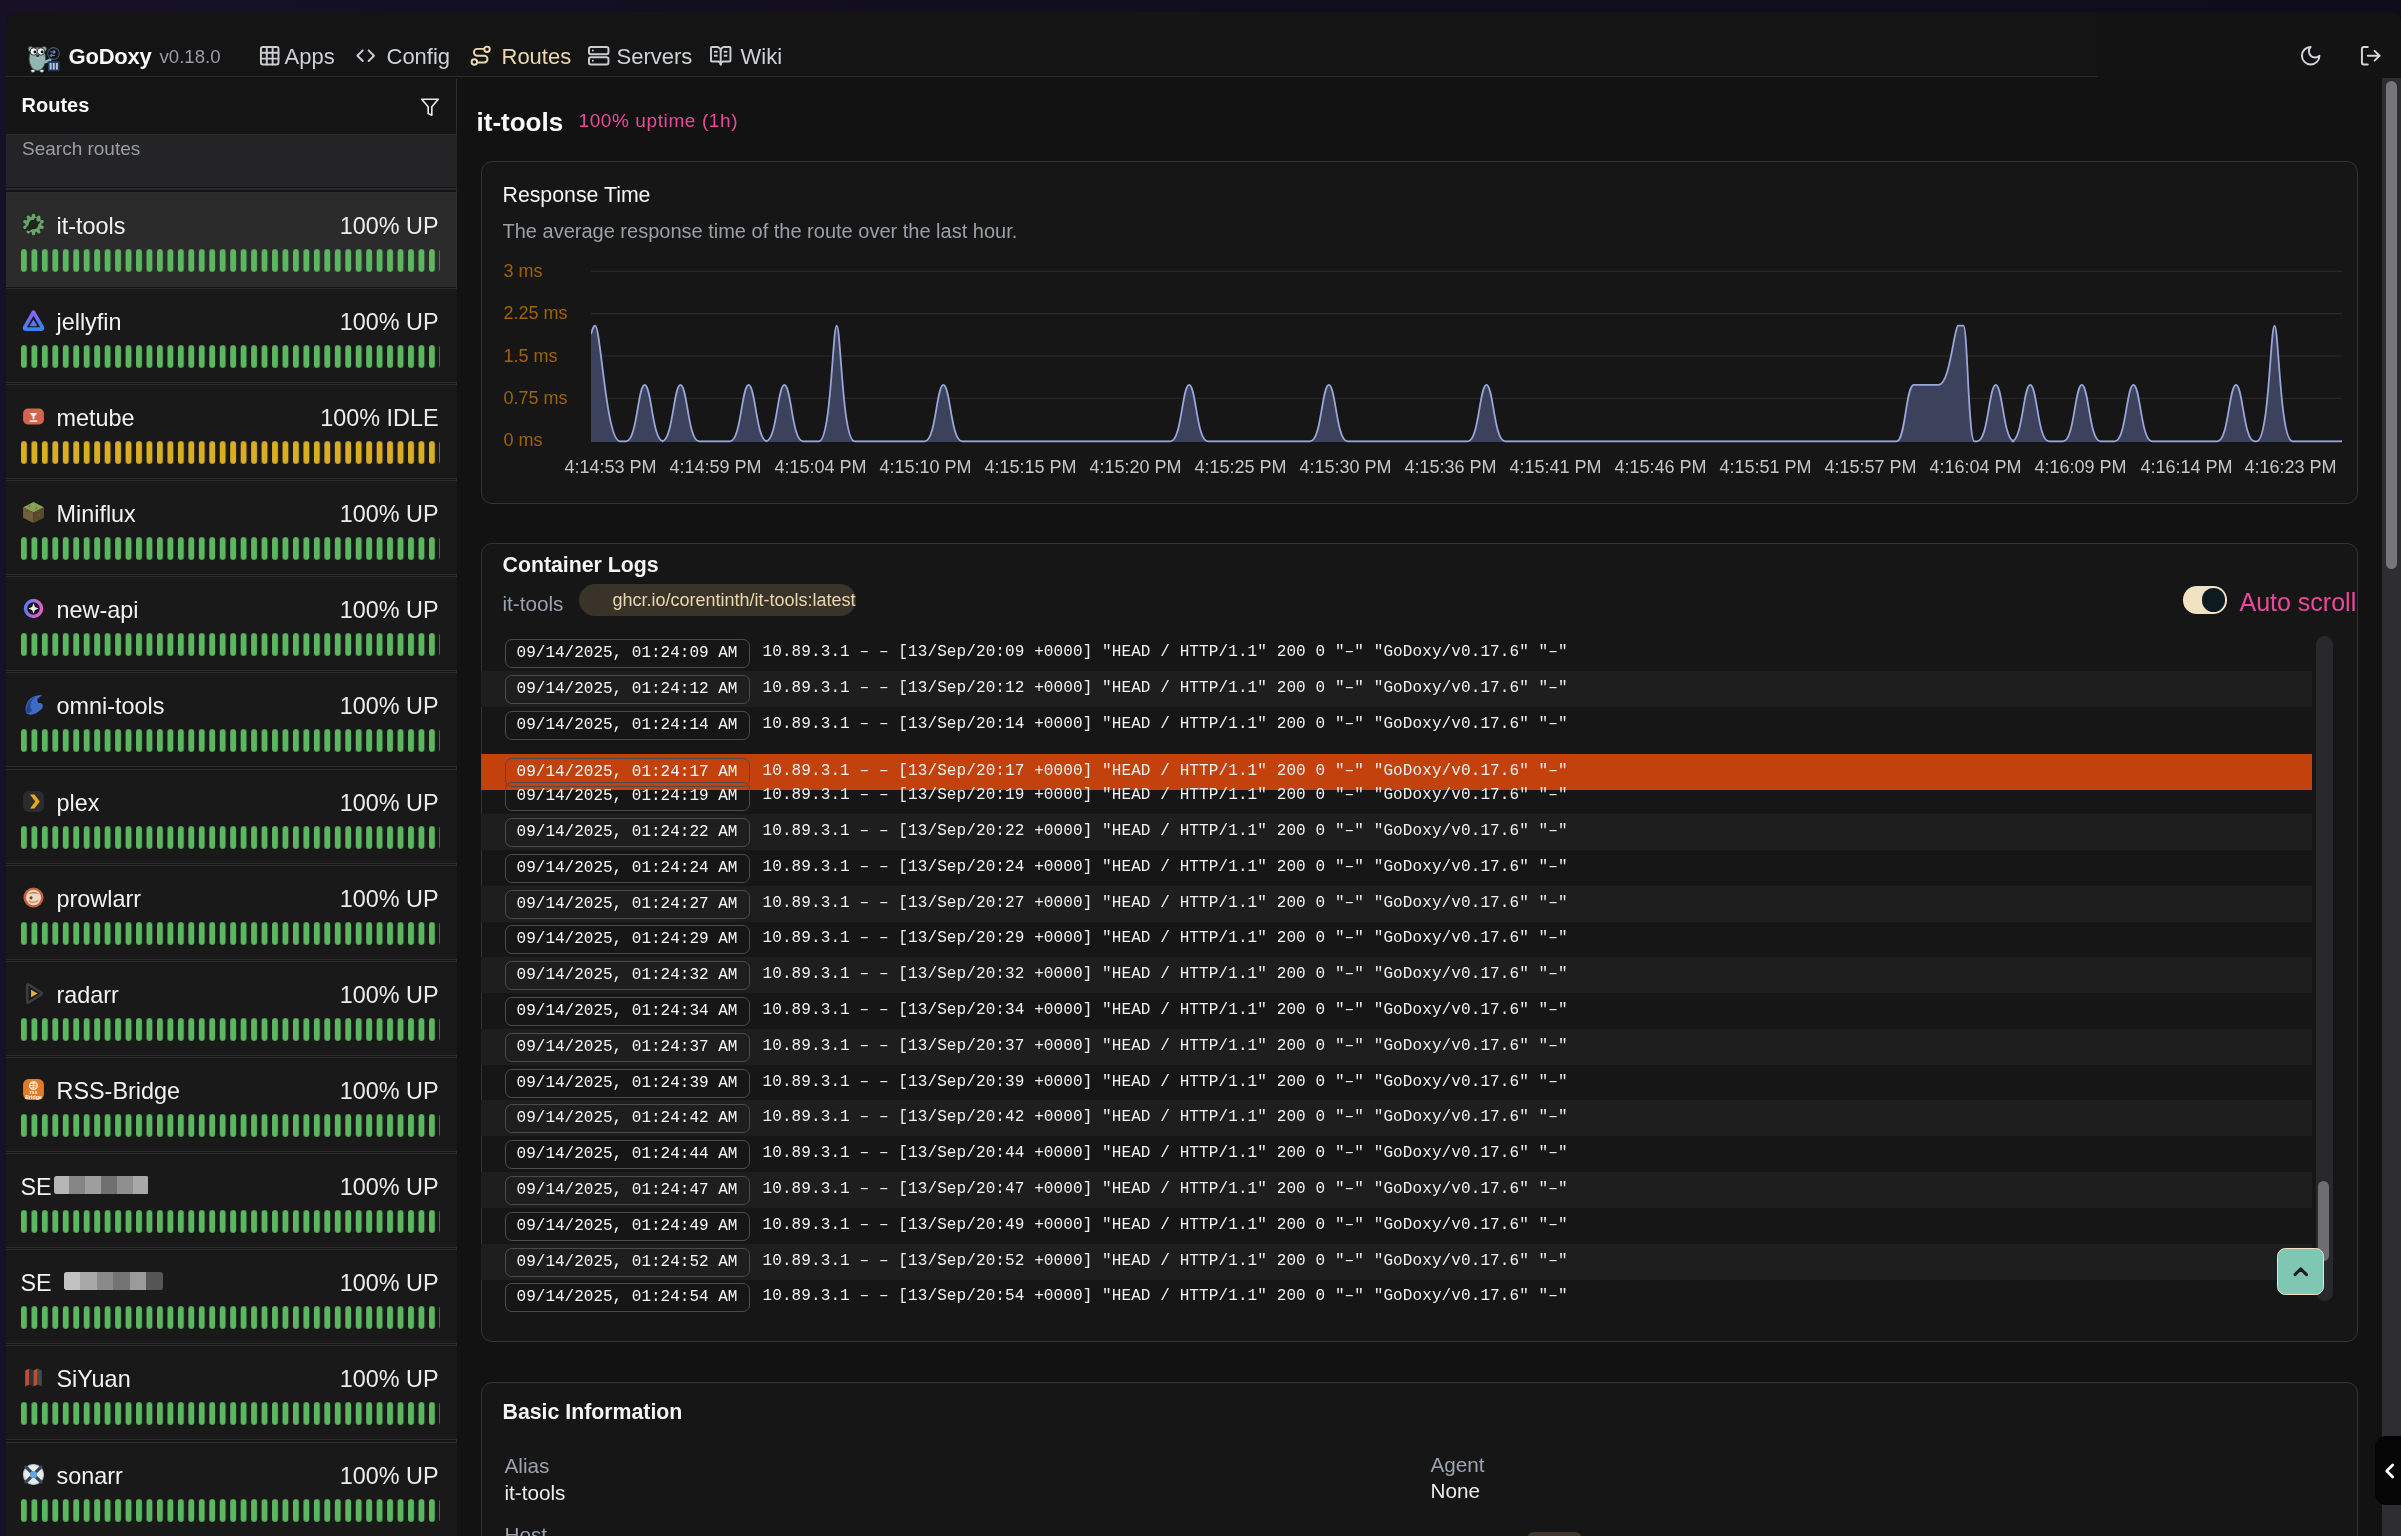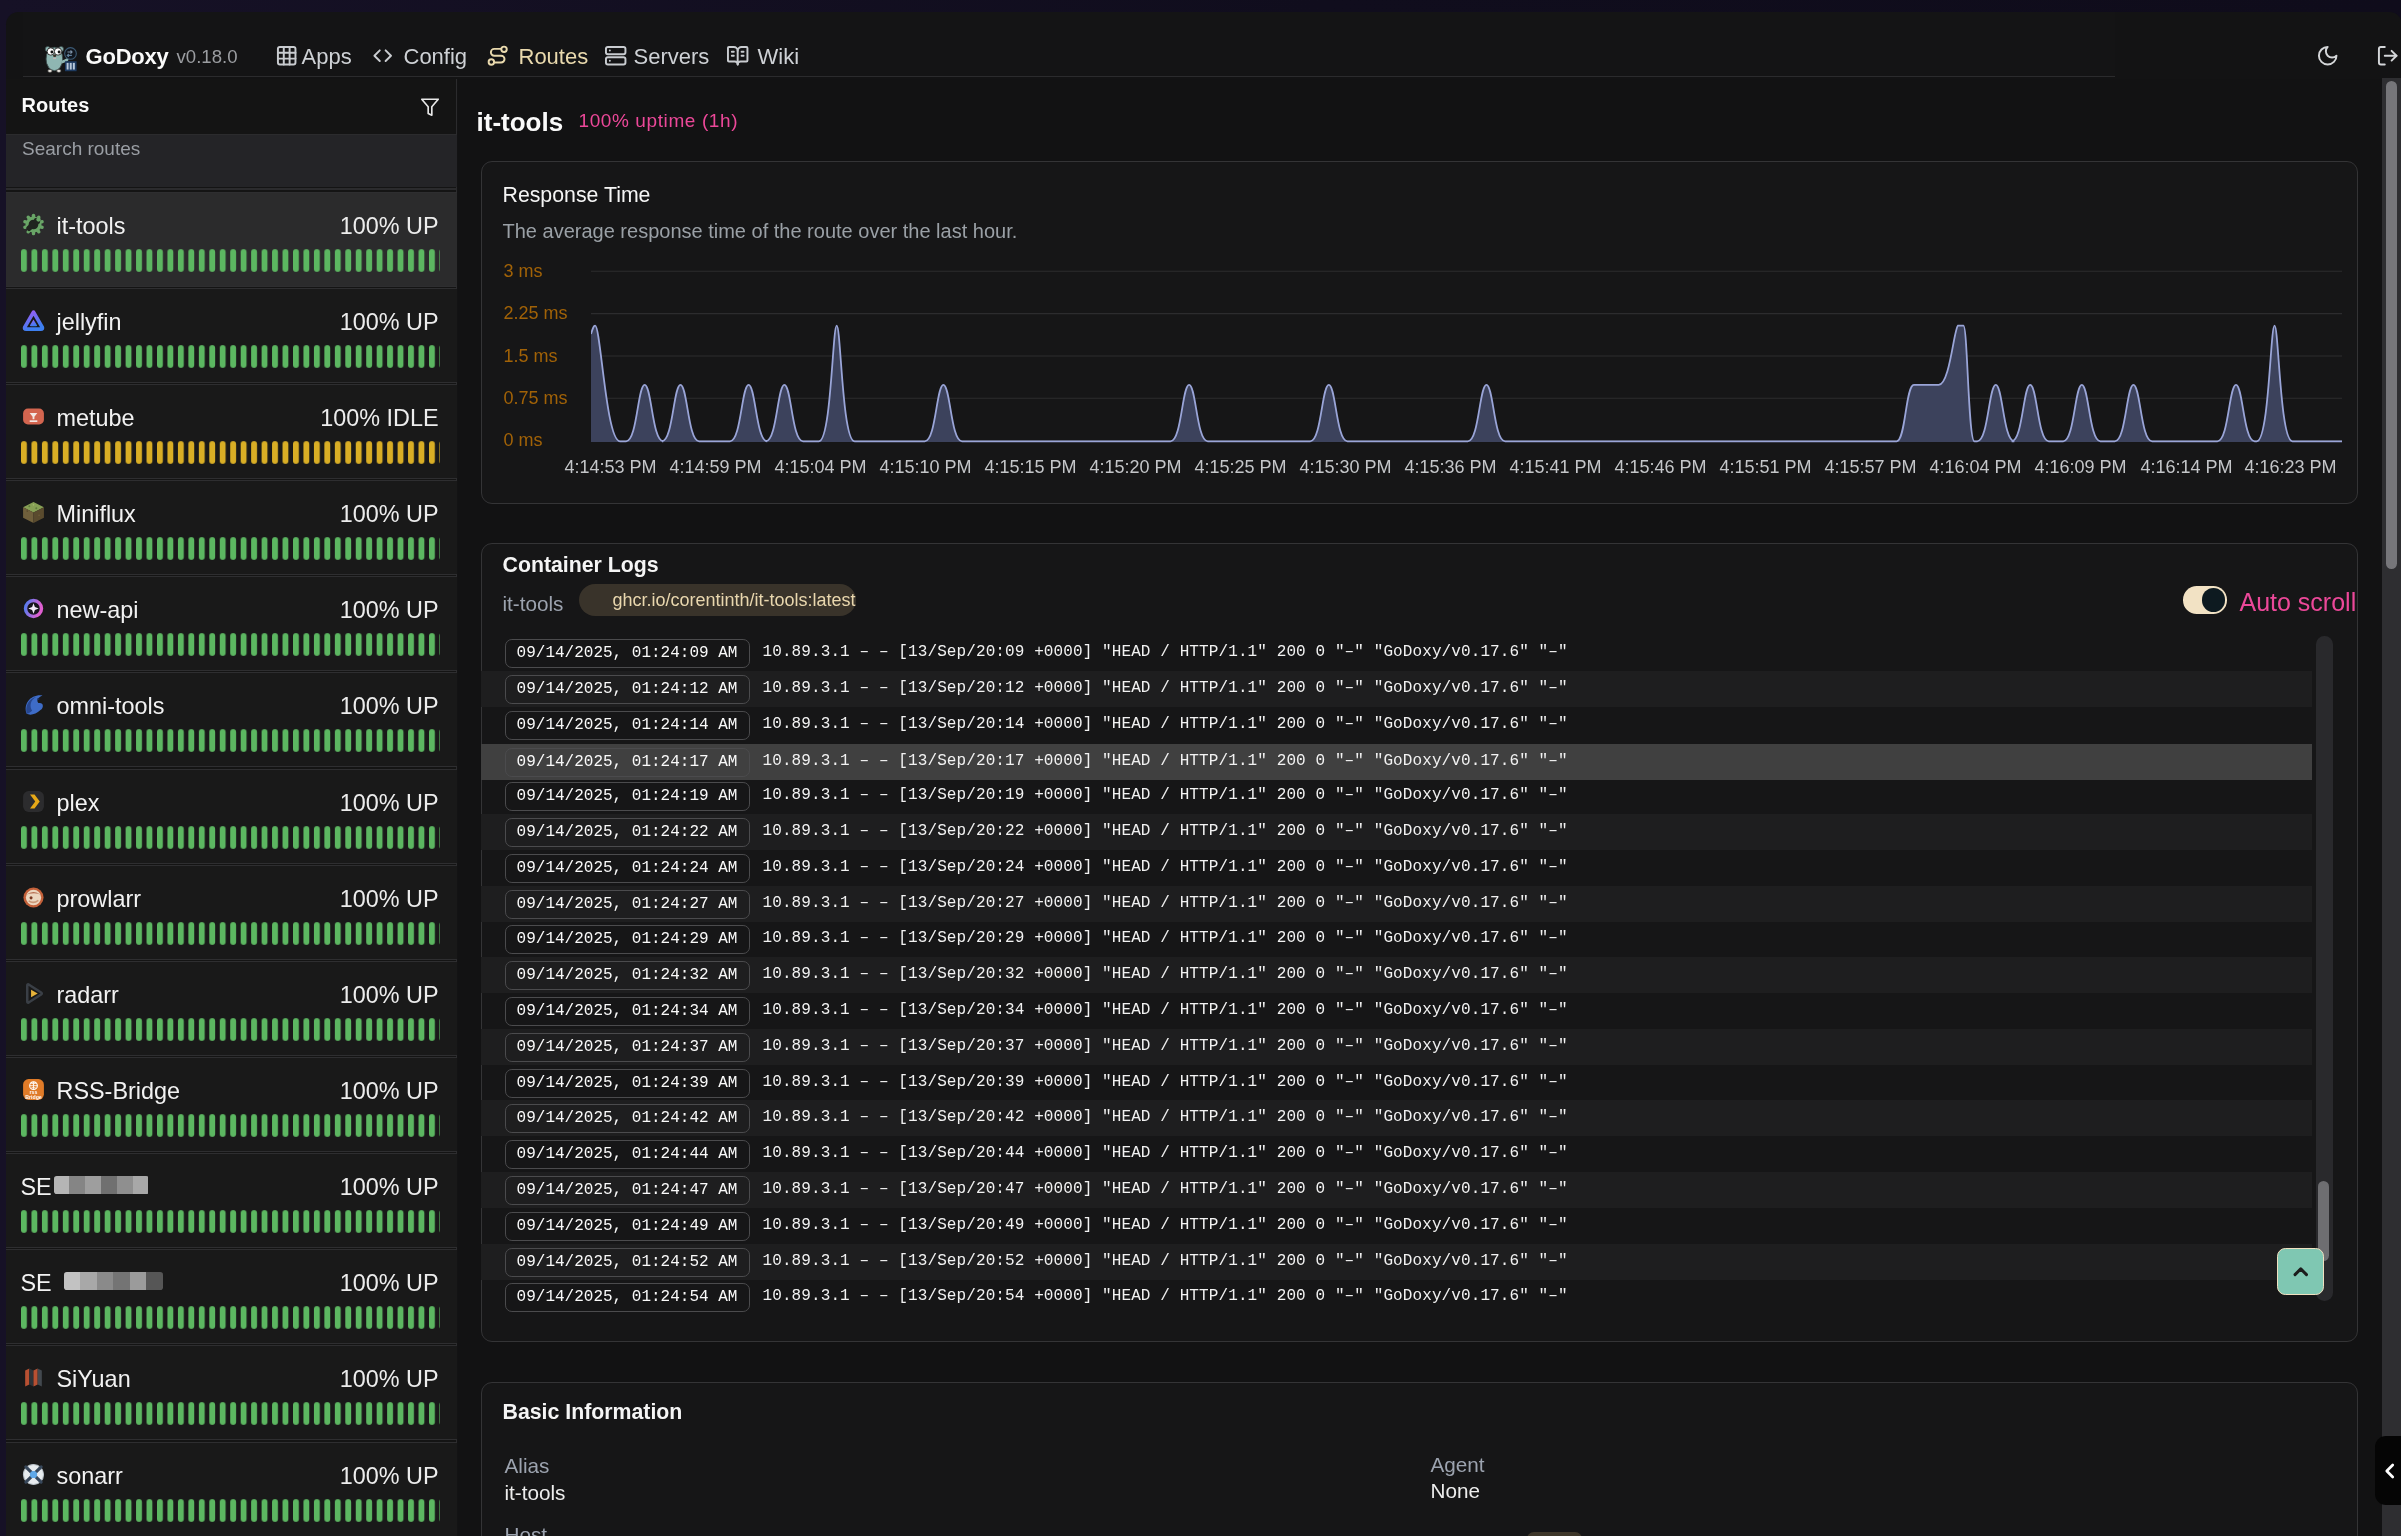--- a/index.html
+++ b/index.html
@@ -1,19 +1,19 @@
 <!DOCTYPE html>
 <html style="font-size:11px"><head><meta charset="utf-8">
 <style>
 *{margin:0;padding:0;box-sizing:border-box}
 html,body{width:2401px;height:1537px;overflow:hidden}
 body{font-family:"Liberation Sans",sans-serif;background:linear-gradient(90deg,#161126,#100d1d 55%,#0f0c1b);position:relative}
 .abs{position:absolute}
 #app{position:absolute;left:5.5px;top:12.4px;width:2396px;height:1524px;background:#131314;border-radius:12.4px 12.4px 0 0;overflow:hidden}
-#nav{position:absolute;left:17px;top:0;width:2092px;height:65px;background:#141415;border-bottom:1.4px solid #2b2b2d}
+#nav{position:absolute;left:0;top:0;width:2092px;height:65px;background:#141415;border-bottom:1.4px solid #2b2b2d}
 #sidebar{position:absolute;left:0;top:67px;width:451px;height:1458px;background:#141414;border-right:1.4px solid #2b2b2d}
 #main{position:absolute;left:452px;top:67px;width:1944px;height:1458px;background:#121213}
 .card{position:absolute;background:#161617;border:1.4px solid #343436;border-radius:11px}
 .rcard{position:absolute;background:#191919;border-top:0.7px solid #2e2e30;border-bottom:0.7px solid #2e2e30}
 .rname{position:absolute;left:51px;font-size:23.4px;color:#f2f2f2;font-weight:500;white-space:nowrap}
 .rup{position:absolute;right:18px;font-size:23.4px;color:#ececec;font-weight:500}
 .navitem{font-size:22px;color:#ced1d5;position:absolute;top:32px;white-space:nowrap}
 .glabel{position:absolute;width:76px;text-align:left;font-size:18px;color:#a16207;height:22px;line-height:22px}
 .xlabel{position:absolute;width:110px;text-align:center;font-size:18px;color:#c4c6c9;height:22px;line-height:22px;white-space:nowrap}
 .logrow{position:absolute;left:0;width:1831px;height:36px}
@@ -356,21 +356,21 @@
           <div class="ltext">10.89.3.1 – – [13/Sep/20:09 +0000] "HEAD / HTTP/1.1" 200 0 "–" "GoDoxy/v0.17.6" "–"</div>
         </div>
         <div class="logrow" style="top:36px;background:#1e1e1f">
           <div class="pill">09/14/2025, 01:24:12 AM</div>
           <div class="ltext">10.89.3.1 – – [13/Sep/20:12 +0000] "HEAD / HTTP/1.1" 200 0 "–" "GoDoxy/v0.17.6" "–"</div>
         </div>
         <div class="logrow" style="top:72px;">
           <div class="pill">09/14/2025, 01:24:14 AM</div>
           <div class="ltext">10.89.3.1 – – [13/Sep/20:14 +0000] "HEAD / HTTP/1.1" 200 0 "–" "GoDoxy/v0.17.6" "–"</div>
         </div>
-        <div class="logrow" style="top:109px;background:#404040">
+        <div class="logrow" style="top:119px;background:#c2410c">
           <div class="pill">09/14/2025, 01:24:17 AM</div>
           <div class="ltext">10.89.3.1 – – [13/Sep/20:17 +0000] "HEAD / HTTP/1.1" 200 0 "–" "GoDoxy/v0.17.6" "–"</div>
         </div>
         <div class="logrow" style="top:143px;">
           <div class="pill">09/14/2025, 01:24:19 AM</div>
           <div class="ltext">10.89.3.1 – – [13/Sep/20:19 +0000] "HEAD / HTTP/1.1" 200 0 "–" "GoDoxy/v0.17.6" "–"</div>
         </div>
         <div class="logrow" style="top:179px;background:#1e1e1f">
           <div class="pill">09/14/2025, 01:24:22 AM</div>
           <div class="ltext">10.89.3.1 – – [13/Sep/20:22 +0000] "HEAD / HTTP/1.1" 200 0 "–" "GoDoxy/v0.17.6" "–"</div>

